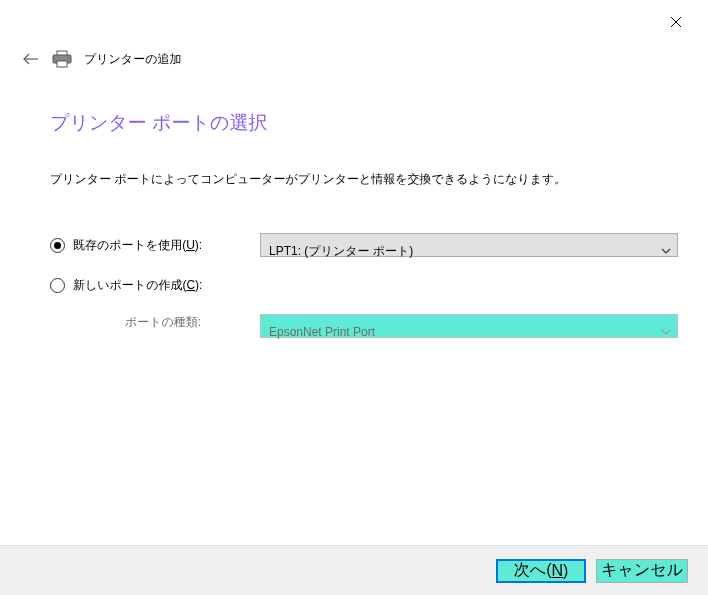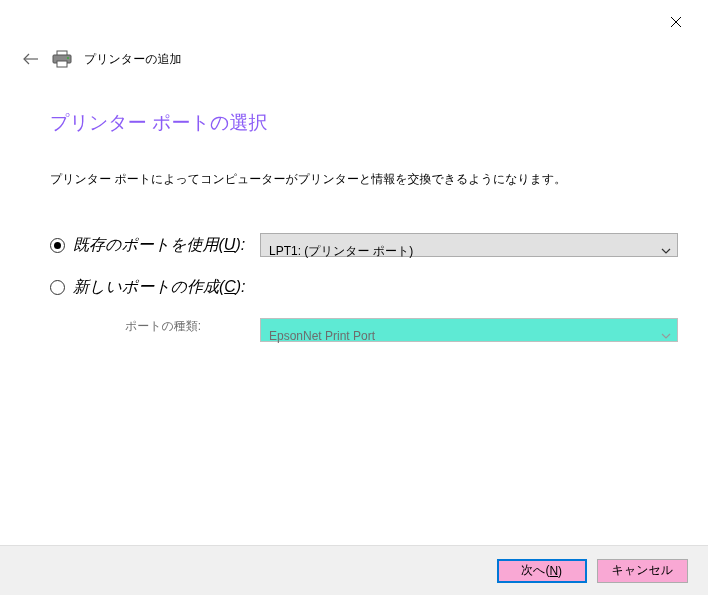--- a/index.html
+++ b/index.html
@@ -92,22 +92,21 @@
     flex-shrink: 0;
   }
   .radio.checked::after {
     content: "";
     width: 7px;
     height: 7px;
     background: #000;
     border-radius: 50%;
   }
   .radio-label {
-    font-size: 16px;
-    font-style: italic;
+    font-size: 12px;
   }
   .radio-label u { text-decoration: underline; }
 
   .sub-label-row {
     display: flex;
     margin-bottom: 20px;
   }
   .sub-label {
     width: 210px;
     padding-left: 75px;
@@ -148,26 +147,26 @@
     display: flex;
     align-items: center;
     justify-content: flex-end;
     padding-right: 20px;
     gap: 10px;
   }
   .btn {
     min-width: 90px;
     height: 24px;
     border: 1px solid #adadad;
-    background: #f9a8d4;
-    font-size: 12px;
+    background: #5eead4;
+    font-size: 16px;
     display: inline-flex;
     align-items: center;
     justify-content: center;
-    padding: 0 14px;
+    padding: 0 4px;
     cursor: pointer;
   }
   .btn.primary {
     border: 2px solid #0078d7;
   }
 </style>
 </head>
 <body>
 
 <div class="close-btn">

